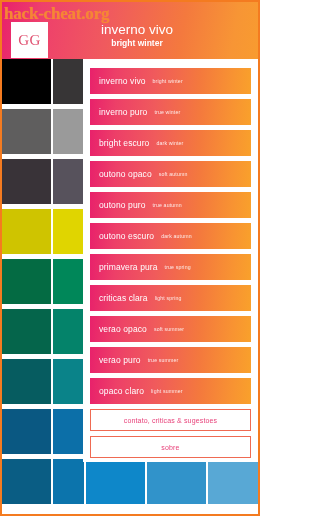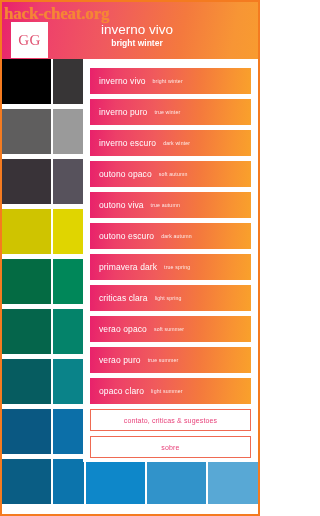--- a/index.html
+++ b/index.html
@@ -183,37 +183,37 @@
     <div id="palette-list">
         <div class="row">
           <span class="row-name">inverno vivo</span>
           <span class="row-sub">bright winter</span>
         </div>
         <div class="row">
           <span class="row-name">inverno puro</span>
           <span class="row-sub">true winter</span>
         </div>
         <div class="row">
-          <span class="row-name">inverno escuro</span>
+          <span class="row-name">bright escuro</span>
           <span class="row-sub">dark winter</span>
         </div>
         <div class="row">
           <span class="row-name">outono opaco</span>
           <span class="row-sub">soft autumn</span>
         </div>
         <div class="row">
-          <span class="row-name">outono viva</span>
+          <span class="row-name">outono puro</span>
           <span class="row-sub">true autumn</span>
         </div>
         <div class="row">
           <span class="row-name">outono escuro</span>
           <span class="row-sub">dark autumn</span>
         </div>
         <div class="row">
-          <span class="row-name">primavera dark</span>
+          <span class="row-name">primavera pura</span>
           <span class="row-sub">true spring</span>
         </div>
         <div class="row">
           <span class="row-name">criticas clara</span>
           <span class="row-sub">light spring</span>
         </div>
         <div class="row">
           <span class="row-name">verao opaco</span>
           <span class="row-sub">soft summer</span>
         </div>

